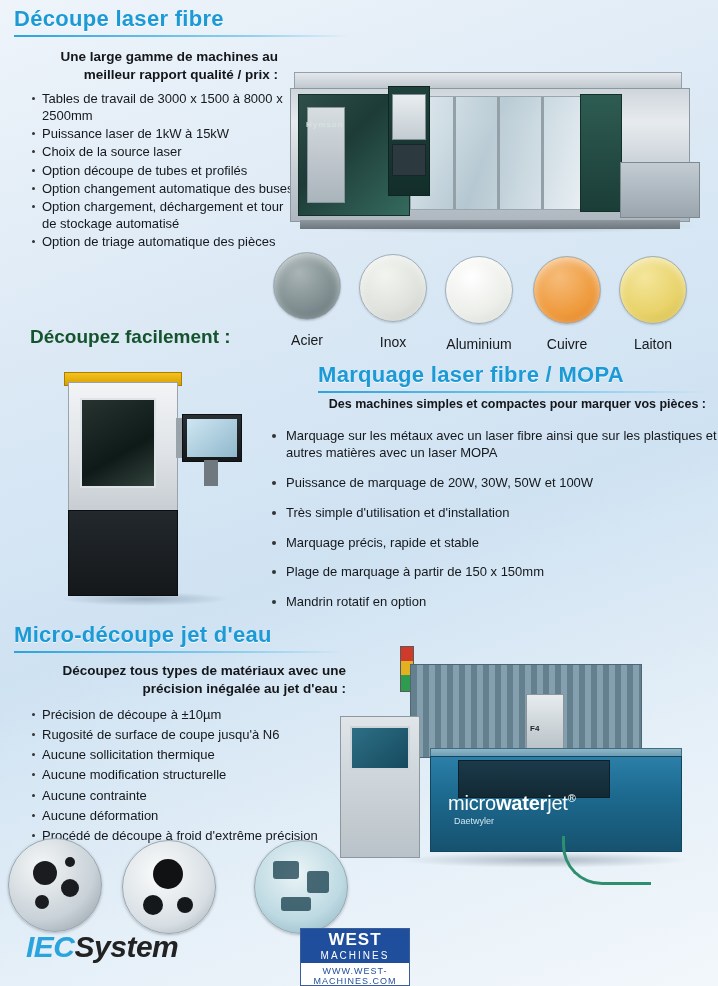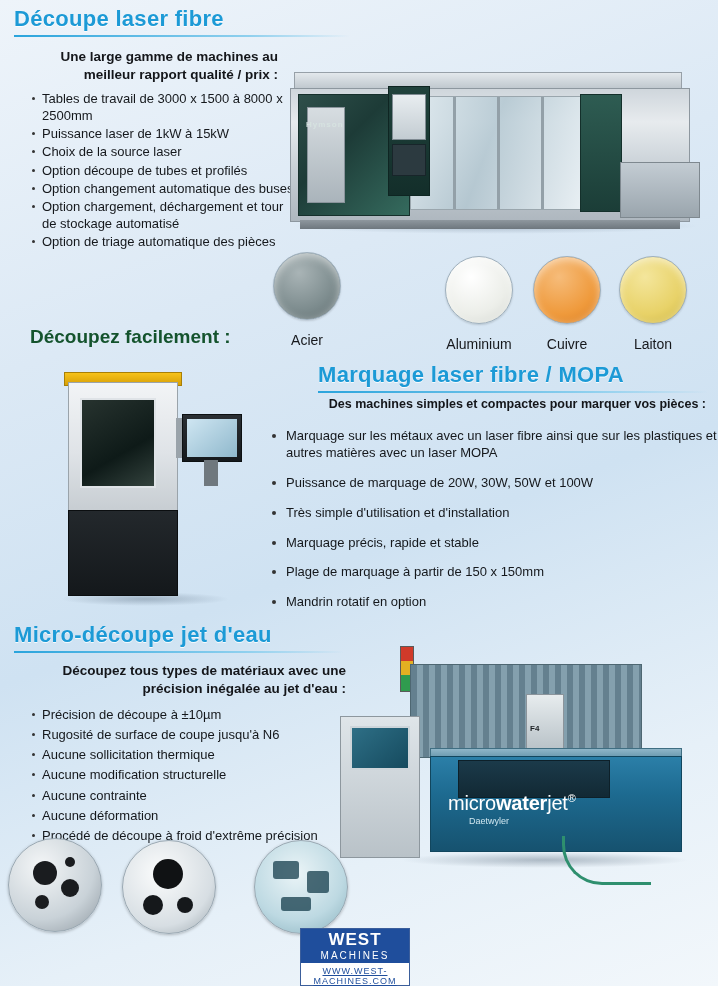--- a/index.html
+++ b/index.html
@@ -259,21 +259,21 @@
   .m3-head-lbl {
     position: absolute; left: 200px; top: 84px; font-size: 8px; color: #1b1f22; font-weight: bold;
   }
   .m3-logo {
     position: absolute; left: 118px; top: 152px; font-size: 20px; color: #ffffff;
     font-weight: normal; letter-spacing: -0.2px;
   }
   .m3-logo b { font-weight: bold; }
   .m3-logo .reg { font-size: 11px; vertical-align: super; }
   .m3-sublogo {
-    position: absolute; left: 124px; top: 176px; font-size: 9px; color: #cfe6f0; margin-left: 15px;
+    position: absolute; left: 124px; top: 176px; font-size: 9px; color: #cfe6f0;
   }
   .m3-hose {
     position: absolute; left: 232px; top: 196px; width: 86px; height: 46px;
     border-left: 3px solid #2e8f6e;
     border-bottom: 3px solid #2e8f6e;
     border-bottom-left-radius: 40px;
   }
 
   
   #samples { position: absolute; left: 4px; top: 838px; width: 350px; height: 96px; }
@@ -304,21 +304,21 @@
   }
   #west-logo .w1 {
     display: block; background: #1f4e9c; color: #fff; font-size: 17px; font-weight: bold;
     letter-spacing: 1px; padding: 1px 0 0 0;
   }
   #west-logo .w2 {
     display: block; background: #1f4e9c; color: #fff; font-size: 10px; letter-spacing: 2px;
     padding-bottom: 2px;
   }
   #west-logo .w3 {
-    display: block; color: #1f4e9c; font-size: 9px; letter-spacing: 1px; margin-top: 3px; text-decoration: underline;
+    display: block; color: #1f4e9c; font-size: 9px; letter-spacing: 1px; margin-top: 3px;
   }
 </style>
 </head>
 <body>
 
 <div class="page">
 
   <div id="sec1-title">
     <div class="sec-title">Découpe laser fibre</div>
     <div class="rule"></div>
@@ -354,20 +354,24 @@
     <div class="m1-keys"></div>
     <div class="m1-right"></div>
     <div class="m1-rail"></div>
     <div class="m1-legs"></div>
   </div>
 
   <div id="materials">
     <div class="mat" style="left:0px;top:0px">
       <div class="disc" style="background: radial-gradient(circle at 38% 30%, #a9b4b6, #7d8c8e 60%, #5f6d70 100%);"></div>
       <div class="lab">Acier</div>
+    </div>
+    <div class="mat" style="left:86px;top:2px">
+      <div class="disc" style="background: radial-gradient(circle at 38% 30%, #f2f4f0, #dfe2dc 60%, #c3c8c0 100%);"></div>
+      <div class="lab">Inox</div>
     </div>
     <div class="mat" style="left:172px;top:4px">
       <div class="disc" style="background: radial-gradient(circle at 38% 30%, #ffffff, #eceee9 60%, #d3d7d1 100%);"></div>
       <div class="lab">Aluminium</div>
     </div>
     <div class="mat" style="left:260px;top:4px">
       <div class="disc" style="background: radial-gradient(circle at 38% 30%, #f6bc7a, #ef9a3c 60%, #d87c21 100%);"></div>
       <div class="lab">Cuivre</div>
     </div>
     <div class="mat" style="left:346px;top:4px">
@@ -454,20 +458,23 @@
       <div class="blk" style="left:20px;top:54px;width:20px;height:20px"></div>
       <div class="blk" style="left:54px;top:56px;width:16px;height:16px"></div>
     </div>
     <div class="sample s3">
       <div class="chip" style="left:18px;top:20px;width:26px;height:18px"></div>
       <div class="chip" style="left:52px;top:30px;width:22px;height:22px"></div>
       <div class="chip" style="left:26px;top:56px;width:30px;height:14px"></div>
     </div>
   </div>
 
+  <div id="footer-brand">
+    <span class="b1">IEC</span><span class="b2">System</span>
+  </div>
 
   <div id="west-logo">
     <span class="w1">WEST</span>
     <span class="w2">MACHINES</span>
     <span class="w3">WWW.WEST-MACHINES.COM</span>
   </div>
 
 </div>
 
 </body></html>

